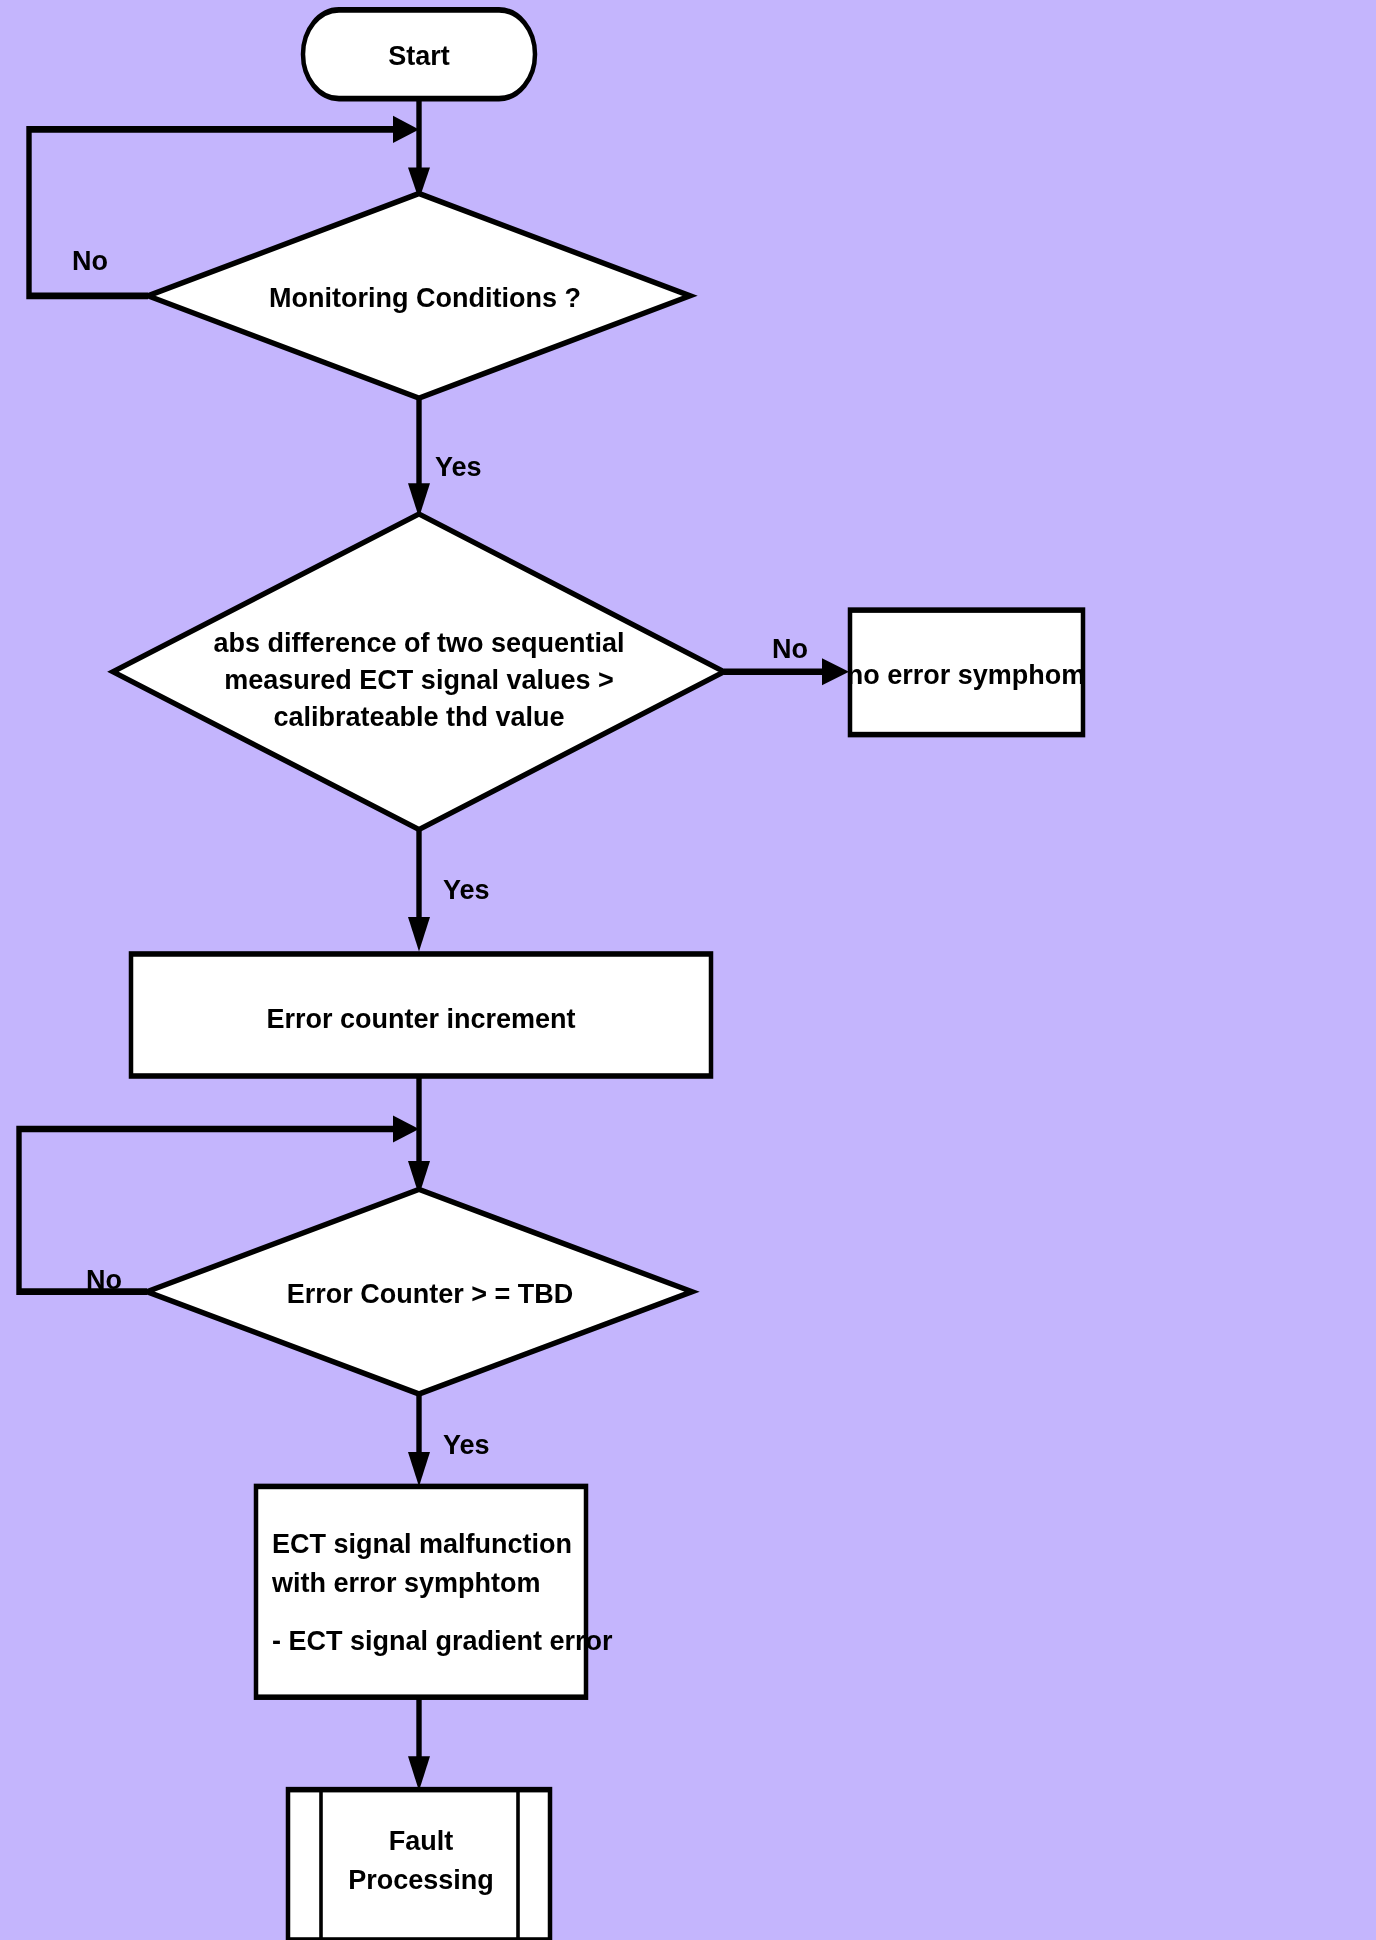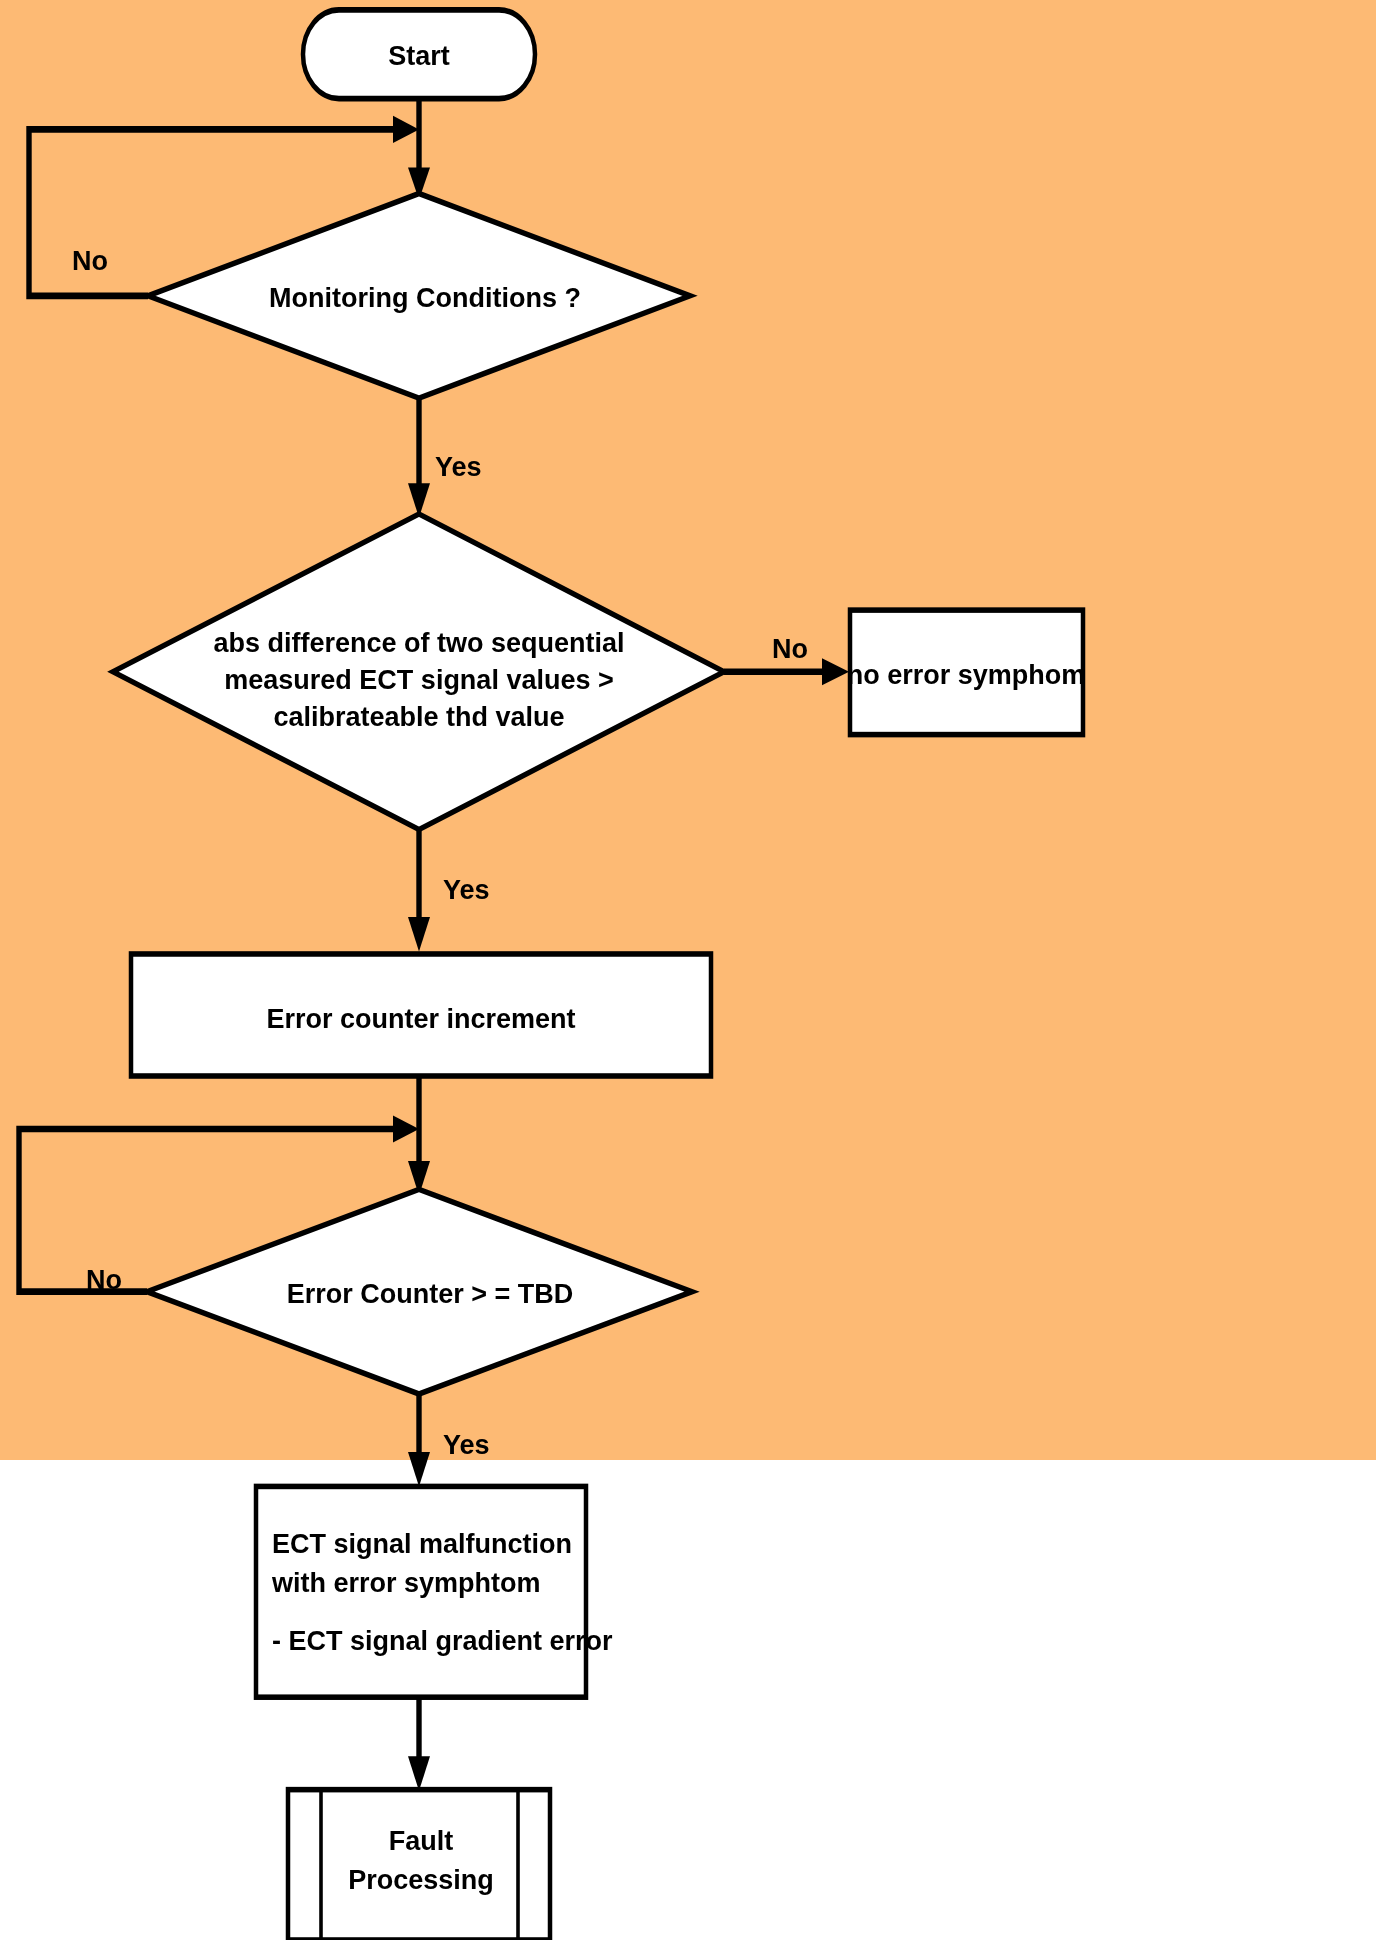--- a/index.html
+++ b/index.html
@@ -9,22 +9,22 @@
   }
   body {
     width: 1376px;
     height: 1940px;
     font-family: "Liberation Sans", sans-serif;
     overflow: hidden;
   }
   #flowchart-root {
     position: relative;
     width: 1376px;
-    height: 1460px;
-    background: #fdba74;
+    height: 1940px;
+    background: #c4b5fd;
   }
   svg.flow-svg {
     display: block;
     width: 1376px;
     height: 1940px;
   }
   .shape-stroke {
     fill: #ffffff;
     stroke: #000000;
     stroke-width: 5;

